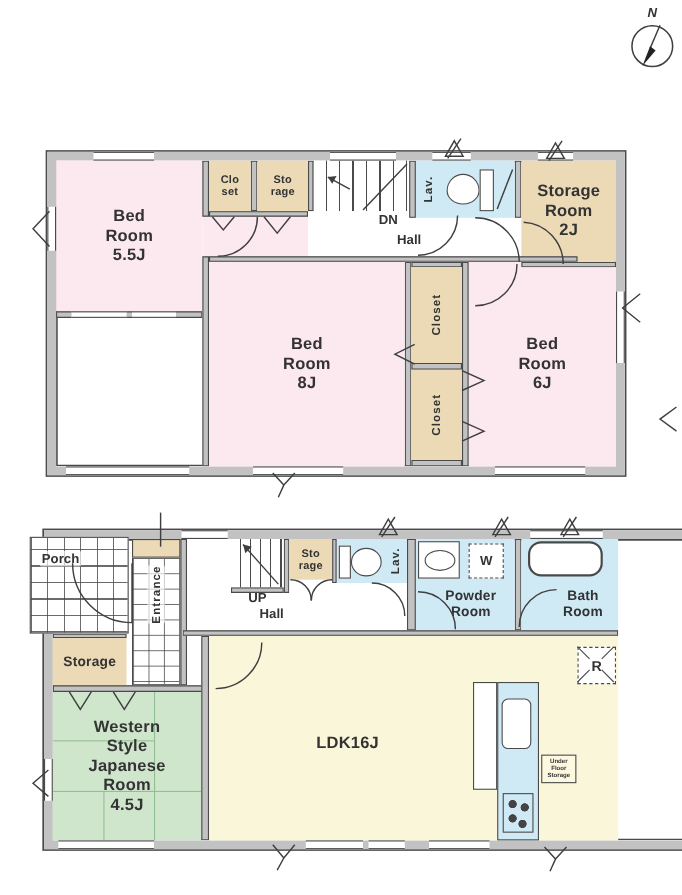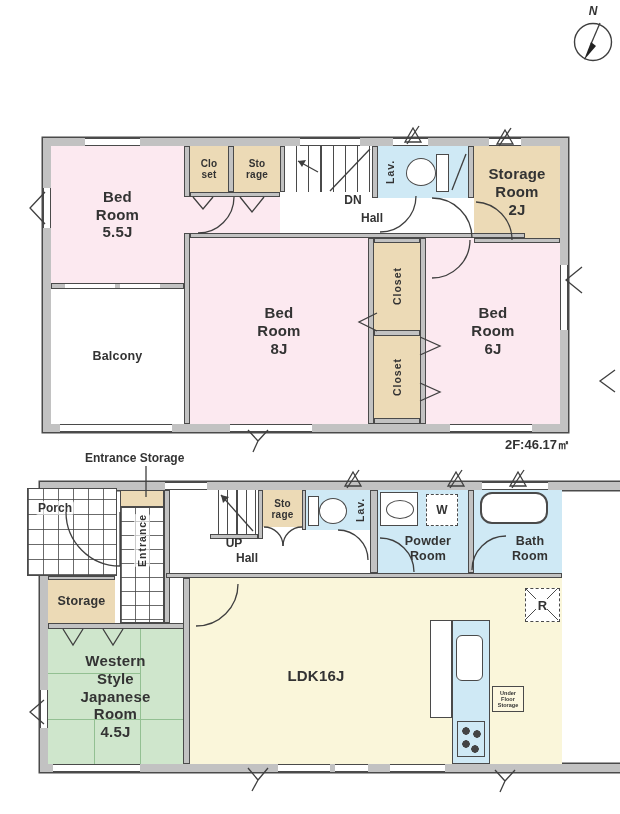--- a/index.html
+++ b/index.html
@@ -41,23 +41,20 @@
 <div id="canvas">
 
   <div class="floor" style="left:43px;top:138px;width:525px;height:294px;">
 
     <div class="room" style="left:0;top:0;width:133px;height:137px;background:var(--pink);">
       <div class="lbl">Bed
 Room
 5.5J</div>
     </div>
     <div class="room" style="left:133px;top:51px;width:96px;height:36px;background:var(--pink);"></div>
-    <div class="room" style="left:0;top:143px;width:133px;height:135px;background:#fff;">
-      <div class="lbl md">Balcony</div>
-    </div>
     <div class="room" style="left:139px;top:0;width:38px;height:46px;background:var(--tan);">
       <div class="lbl sm">Clo
 set</div>
     </div>
     <div class="room" style="left:183px;top:0;width:46px;height:46px;background:var(--tan);">
       <div class="lbl sm">Sto
 rage</div>
     </div>
     <div class="stairs" style="position:absolute;left:234px;top:0;width:87px;height:46px;"></div>
     <div class="room" style="left:234px;top:46px;width:189px;height:41px;background:#fff;"></div>
@@ -117,22 +114,20 @@
     <div class="win-h" style="left:342px;top:-8px;width:35px;height:8px;"></div>
     <div class="win-h" style="left:438px;top:-8px;width:32px;height:8px;"></div>
     <div class="win-h" style="left:14px;top:137px;width:50px;height:6px;"></div>
     <div class="win-h" style="left:69px;top:137px;width:40px;height:6px;"></div>
     <div class="win-h" style="left:9px;top:278px;width:112px;height:8px;"></div>
     <div class="win-h" style="left:179px;top:278px;width:82px;height:8px;"></div>
     <div class="win-h" style="left:399px;top:278px;width:82px;height:8px;"></div>
     <div class="win-v" style="left:509px;top:119px;width:8px;height:65px;"></div>
     <div class="win-v" style="left:-8px;top:42px;width:8px;height:40px;"></div>
   </div>
-  <div class="abs" style="left:430px;top:436px;width:140px;height:16px;text-align:right;font-weight:bold;font-size:13px;z-index:5;">
-    <span>2F:46.17㎡</span></div>
 
   <div class="floor" style="left:40px;top:482px;width:614px;height:290px;">
     <div class="room" style="left:122px;top:0;width:208px;height:88px;background:#fff;"></div>
     <div class="tile" style="position:absolute;left:-21px;top:-2px;width:90px;height:88px;border:1.5px solid var(--walledge);box-sizing:border-box;z-index:2;">
       <span class="halo" style="position:absolute;left:8px;top:12px;font-weight:bold;font-size:12px;z-index:5;">Porch</span>
     </div>
     <div class="room" style="left:72px;top:0;width:44px;height:17px;background:var(--tan);border:1px solid var(--walledge);box-sizing:border-box;z-index:2;"></div>
     <div class="tile14" style="position:absolute;left:72px;top:17px;width:44px;height:116px;border:1px solid var(--walledge);box-sizing:border-box;z-index:2;">
       <span class="vlbl halo" style="left:13px;top:6px;">Entrance</span>
     </div>
@@ -218,22 +213,20 @@
 
     <div class="win-h" style="left:117px;top:-8px;width:42px;height:8px;"></div>
     <div class="win-h" style="left:434px;top:-8px;width:66px;height:8px;"></div>
     <div class="win-h" style="left:5px;top:274px;width:87px;height:8px;"></div>
     <div class="win-h" style="left:230px;top:274px;width:52px;height:8px;"></div>
     <div class="win-h" style="left:287px;top:274px;width:33px;height:8px;"></div>
     <div class="win-h" style="left:342px;top:274px;width:55px;height:8px;"></div>
     <div class="win-v" style="left:-8px;top:200px;width:8px;height:38px;"></div>
   </div>
 
-  <div class="abs" style="left:85px;top:451px;width:160px;height:14px;font-weight:bold;font-size:12px;z-index:7;">
-    <span>Entrance Storage</span></div>
 
   <div class="abs" style="left:570px;top:4px;width:46px;height:62px;z-index:7;">
     <div style="position:absolute;left:0;right:0;top:0;text-align:center;font-weight:bold;font-style:italic;font-size:12px;">
       <span>N</span></div>
     <svg width="46" height="48" viewBox="0 0 46 48" style="position:absolute;left:0;top:14px;">
       <circle cx="23" cy="24" r="18.5" fill="none" stroke="#3f3f3f" stroke-width="1.4"></circle>
       <line x1="30" y1="5" x2="21" y2="26" stroke="#3f3f3f" stroke-width="1.3"></line>
       <polygon points="14,42 21,24 26,28" fill="#222"></polygon>
     </svg>
   </div>

